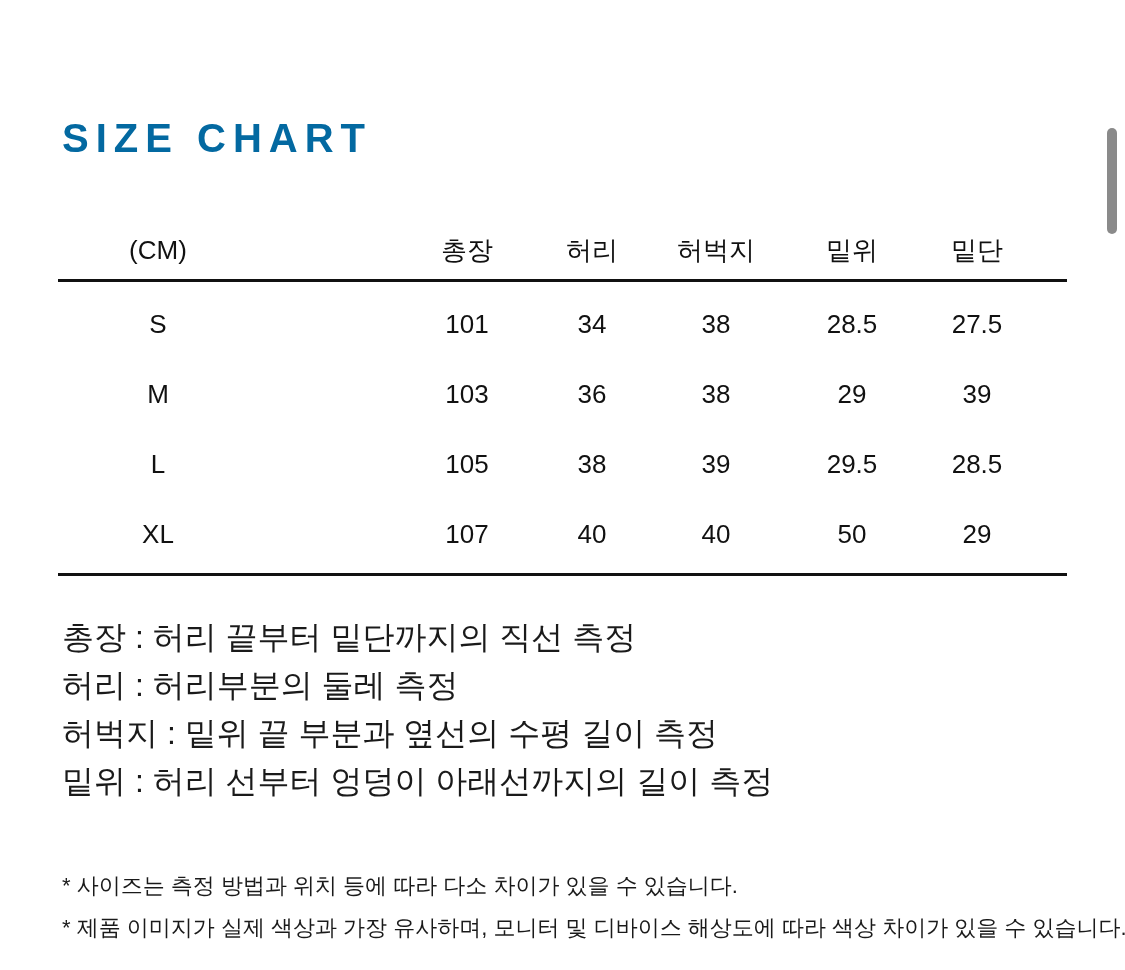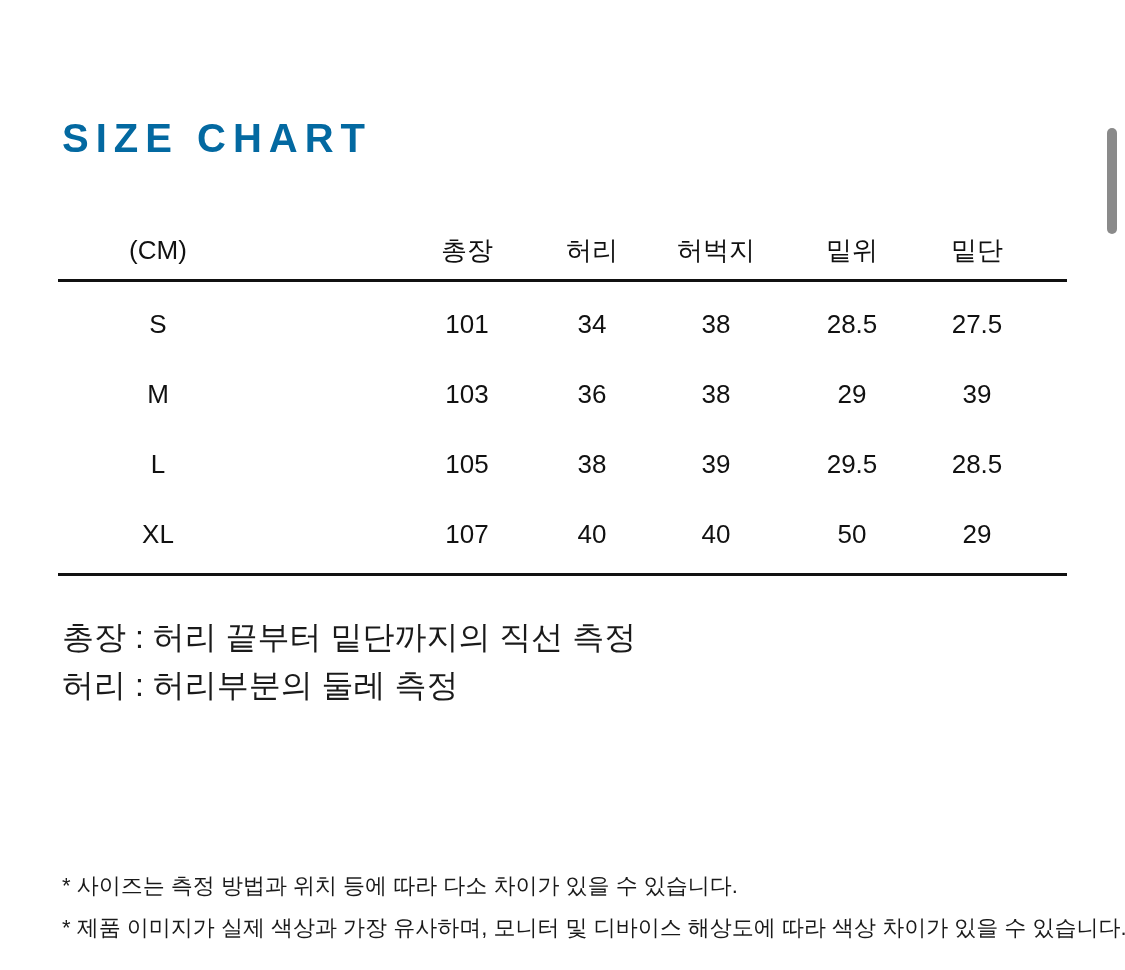--- a/index.html
+++ b/index.html
@@ -169,20 +169,22 @@
       <span class="cell col-4">50</span>
       <span class="cell col-5">29</span>
     </div>
 
     <div class="rule bottom"></div>
   </div>
 
   <div class="guide">
     <div class="guide-line">총장 : 허리 끝부터 밑단까지의 직선 측정</div>
     <div class="guide-line">허리 : 허리부분의 둘레 측정</div>
+    <div class="guide-line">허벅지 : 밑위 끝 부분과 옆선의 수평 길이 측정</div>
+    <div class="guide-line">밑위 : 허리 선부터 엉덩이 아래선까지의 길이 측정</div>
   </div>
 
   <div class="footnotes">
     <div class="footnote-line">* 사이즈는 측정 방법과 위치 등에 따라 다소 차이가 있을 수 있습니다.</div>
     <div class="footnote-line">* 제품 이미지가 실제 색상과 가장 유사하며, 모니터 및 디바이스 해상도에 따라 색상 차이가 있을 수 있습니다.</div>
   </div>
 
   <div class="scrollbar-thumb"></div>
 
 </div>

